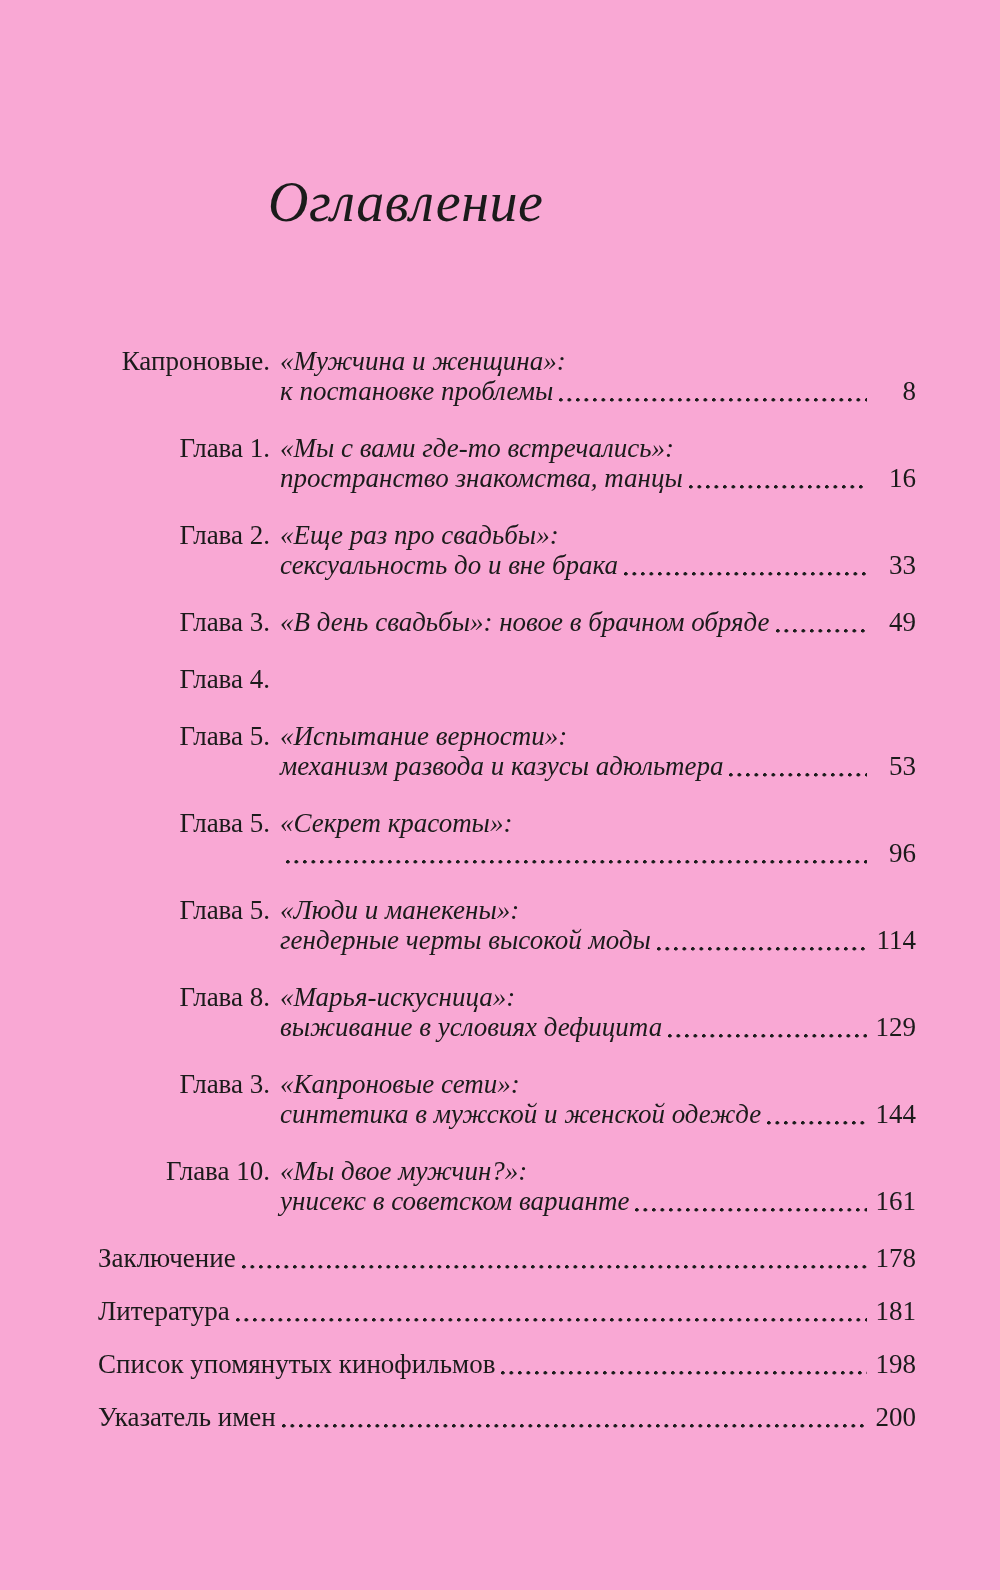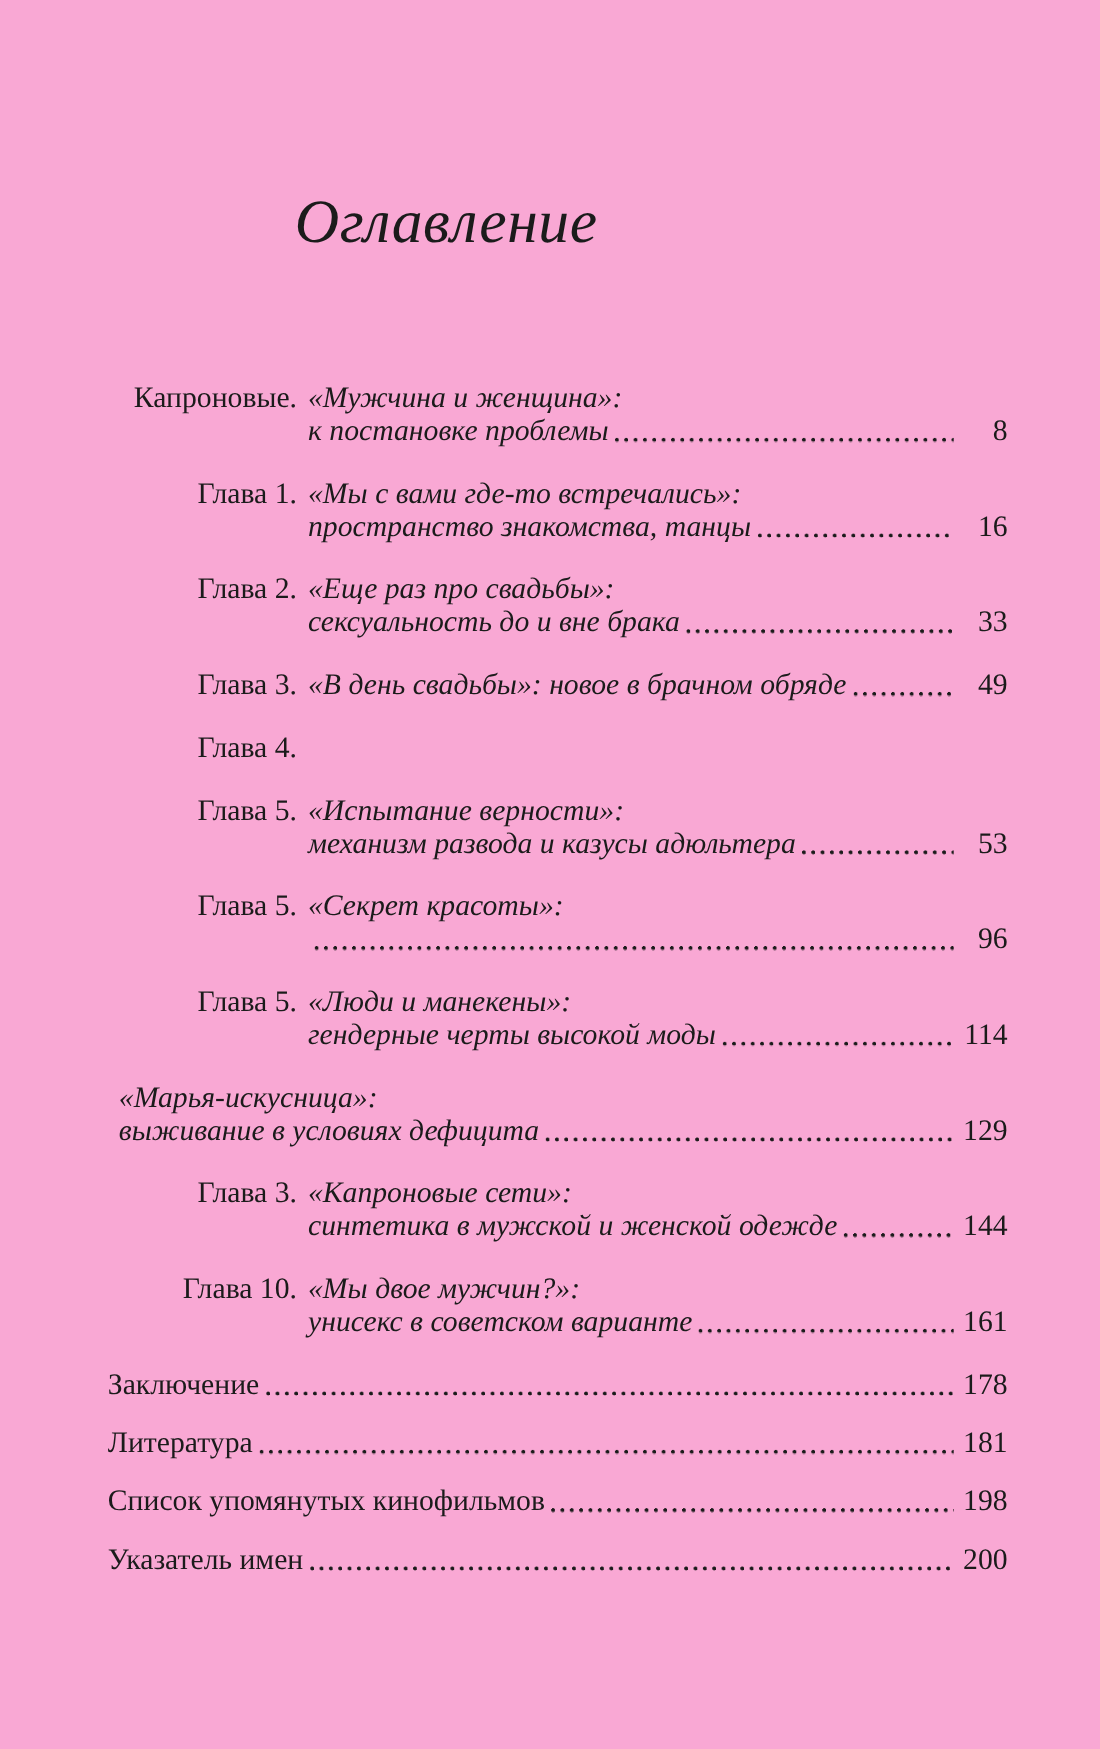--- a/index.html
+++ b/index.html
@@ -196,20 +196,21 @@
           </span>
           <span class="toc-line line2">
             <span class="toc-entry-subtitle">гендерные черты высокой моды</span>
             <span class="leader"></span>
             <span class="pagenum">114</span>
           </span>
         </span>
       </div>
 
       <div class="toc-entry">
+        <span class="toc-label">Глава 8.</span>
         <span class="toc-content">
           <span class="toc-line line1">
             <span class="toc-entry-title">«Марья-искусница»:</span>
 
           </span>
           <span class="toc-line line2">
             <span class="toc-entry-subtitle">выживание в условиях дефицита</span>
             <span class="leader"></span>
             <span class="pagenum">129</span>
           </span>

